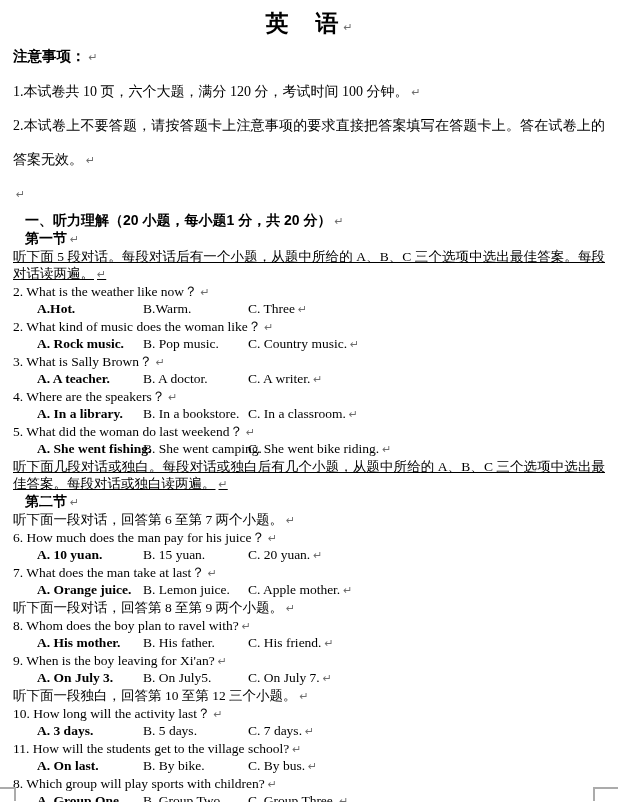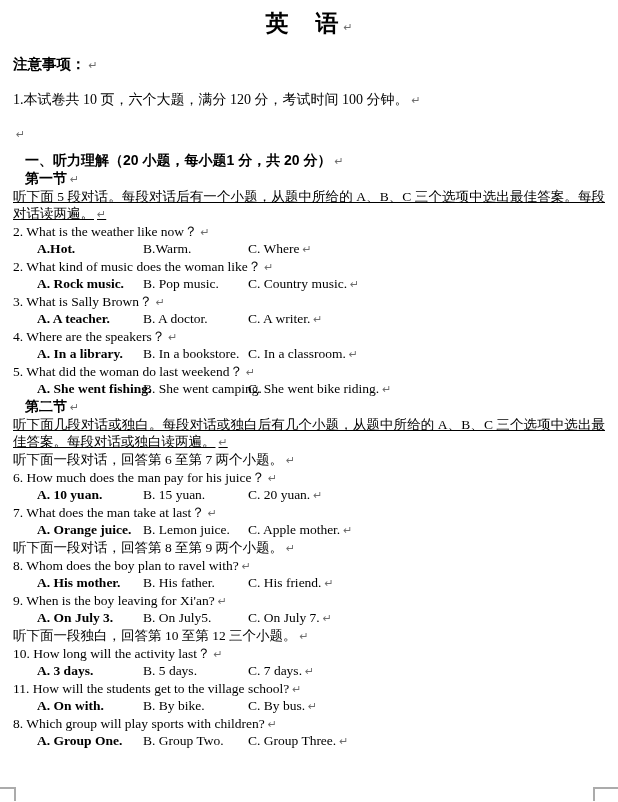--- a/index.html
+++ b/index.html
@@ -18,21 +18,21 @@
   .title-text {
     font-size:23px; font-weight:700; letter-spacing:2px;
     font-family:"Liberation Sans","DejaVu Sans",sans-serif;
   }
   
   .pilcrow {
     color:#6e6e6e; font-size:11px; margin-left:3px;
     font-family:"DejaVu Sans",sans-serif; font-weight:400;
   }
   
-  .notice-block { margin-top:8px; }
+  .notice-block { margin-top:0; }
   .notice-block .row { line-height:33.5px; font-size:14px; }
   .notice-heading {
     font-weight:700; font-size:14.5px;
     font-family:"Liberation Sans","DejaVu Sans",sans-serif;
   }
   .notice-item { text-align:justify; }
   
   .body-block { font-size:13.5px; }
   .body-block .row { line-height:17px; }
   .sec-heading, .part-heading {
@@ -65,20 +65,23 @@
     <span class="title-text">英　语</span><span class="pilcrow">↵</span>
   </div>
 
   <div class="notice-block">
     <div class="row">
       <span class="notice-heading">注意事项：</span><span class="pilcrow">↵</span>
     </div>
     <div class="row notice-item">
       <span>1.本试卷共 10 页，六个大题，满分 120 分，考试时间 100 分钟。</span><span class="pilcrow">↵</span>
     </div>
+    <div class="row notice-item">
+      <span>2.本试卷上不要答题，请按答题卡上注意事项的要求直接把答案填写在答题卡上。答在试卷上的答案无效。</span><span class="pilcrow">↵</span>
+    </div>
     <div class="row">
       <span class="pilcrow">↵</span>
     </div>
   </div>
 
   <div class="body-block">
     <div class="row">
       <span class="sec-heading">一、听力理解（20 小题，每小题1 分，共 20 分）</span><span class="pilcrow">↵</span>
     </div>
 
@@ -86,21 +89,21 @@
       <span class="part-heading">第一节</span><span class="pilcrow">↵</span>
     </div>
     <div class="row instr">
       <span>听下面 5 段对话。每段对话后有一个小题，从题中所给的 A、B、C 三个选项中选出最佳答案。每段对话读两遍。</span><span class="pilcrow">↵</span>
     </div>
     <div id="part1-questions">
         <div class="row q-line"><span>2. What is the weather like now？</span><span class="pilcrow">↵</span></div>
         <div class="opt-line">
           <span class="opt opt-a"><span>A.Hot.</span></span>
           <span class="opt opt-b"><span>B.Warm.</span></span>
-          <span class="opt opt-c"><span>C. Where</span><span class="pilcrow">↵</span></span>
+          <span class="opt opt-c"><span>C. Three</span><span class="pilcrow">↵</span></span>
         </div>
         <div class="row q-line"><span>2. What kind of music does the woman like？</span><span class="pilcrow">↵</span></div>
         <div class="opt-line">
           <span class="opt opt-a"><span>A. Rock music.</span></span>
           <span class="opt opt-b"><span>B. Pop music.</span></span>
           <span class="opt opt-c"><span>C. Country music.</span><span class="pilcrow">↵</span></span>
         </div>
         <div class="row q-line"><span>3. What is Sally Brown？</span><span class="pilcrow">↵</span></div>
         <div class="opt-line">
           <span class="opt opt-a"><span>A. A teacher.</span></span>
@@ -114,25 +117,25 @@
           <span class="opt opt-c"><span>C. In a classroom.</span><span class="pilcrow">↵</span></span>
         </div>
         <div class="row q-line"><span>5. What did the woman do last weekend？</span><span class="pilcrow">↵</span></div>
         <div class="opt-line">
           <span class="opt opt-a"><span>A. She went fishing.</span></span>
           <span class="opt opt-b"><span>B. She went camping.</span></span>
           <span class="opt opt-c"><span>C. She went bike riding.</span><span class="pilcrow">↵</span></span>
         </div>
       </div>
 
+    <div class="row instr">
+      <span>听下面几段对话或独白。每段对话或独白后有几个小题，从题中所给的 A、B、C 三个选项中选出最佳答案。每段对话或独白读两遍。</span><span class="pilcrow">↵</span>
+    </div>
     <div class="row">
       <span class="part-heading">第二节</span><span class="pilcrow">↵</span>
-    </div>
-    <div class="row instr">
-      <span>听下面几段对话或独白。每段对话或独白后有几个小题，从题中所给的 A、B、C 三个选项中选出最佳答案。每段对话或独白读两遍。</span><span class="pilcrow">↵</span>
     </div>
     <div id="part2-groups">
         <div class="row"><span>听下面一段对话，回答第 6 至第 7 两个小题。</span><span class="pilcrow">↵</span></div>
         <div class="row q-line"><span>6. How much does the man pay for his juice？</span><span class="pilcrow">↵</span></div>
         <div class="opt-line">
           <span class="opt opt-a"><span>A. 10 yuan.</span></span>
           <span class="opt opt-b"><span>B. 15 yuan.</span></span>
           <span class="opt opt-c"><span>C. 20 yuan.</span><span class="pilcrow">↵</span></span>
         </div>
         <div class="row q-line"><span>7. What does the man take at last？</span><span class="pilcrow">↵</span></div>
@@ -156,21 +159,21 @@
         </div>
         <div class="row"><span>听下面一段独白，回答第 10 至第 12 三个小题。</span><span class="pilcrow">↵</span></div>
         <div class="row q-line"><span>10. How long will the activity last？</span><span class="pilcrow">↵</span></div>
         <div class="opt-line">
           <span class="opt opt-a"><span>A. 3 days.</span></span>
           <span class="opt opt-b"><span>B. 5 days.</span></span>
           <span class="opt opt-c"><span>C. 7 days.</span><span class="pilcrow">↵</span></span>
         </div>
         <div class="row q-line"><span>11. How will the students get to the village school?</span><span class="pilcrow">↵</span></div>
         <div class="opt-line">
-          <span class="opt opt-a"><span>A. On with.</span></span>
+          <span class="opt opt-a"><span>A. On last.</span></span>
           <span class="opt opt-b"><span>B. By bike.</span></span>
           <span class="opt opt-c"><span>C. By bus.</span><span class="pilcrow">↵</span></span>
         </div>
         <div class="row q-line"><span>8. Which group will play sports with children?</span><span class="pilcrow">↵</span></div>
         <div class="opt-line">
           <span class="opt opt-a"><span>A. Group One.</span></span>
           <span class="opt opt-b"><span>B. Group Two.</span></span>
           <span class="opt opt-c"><span>C. Group Three.</span><span class="pilcrow">↵</span></span>
         </div>
       </div>

